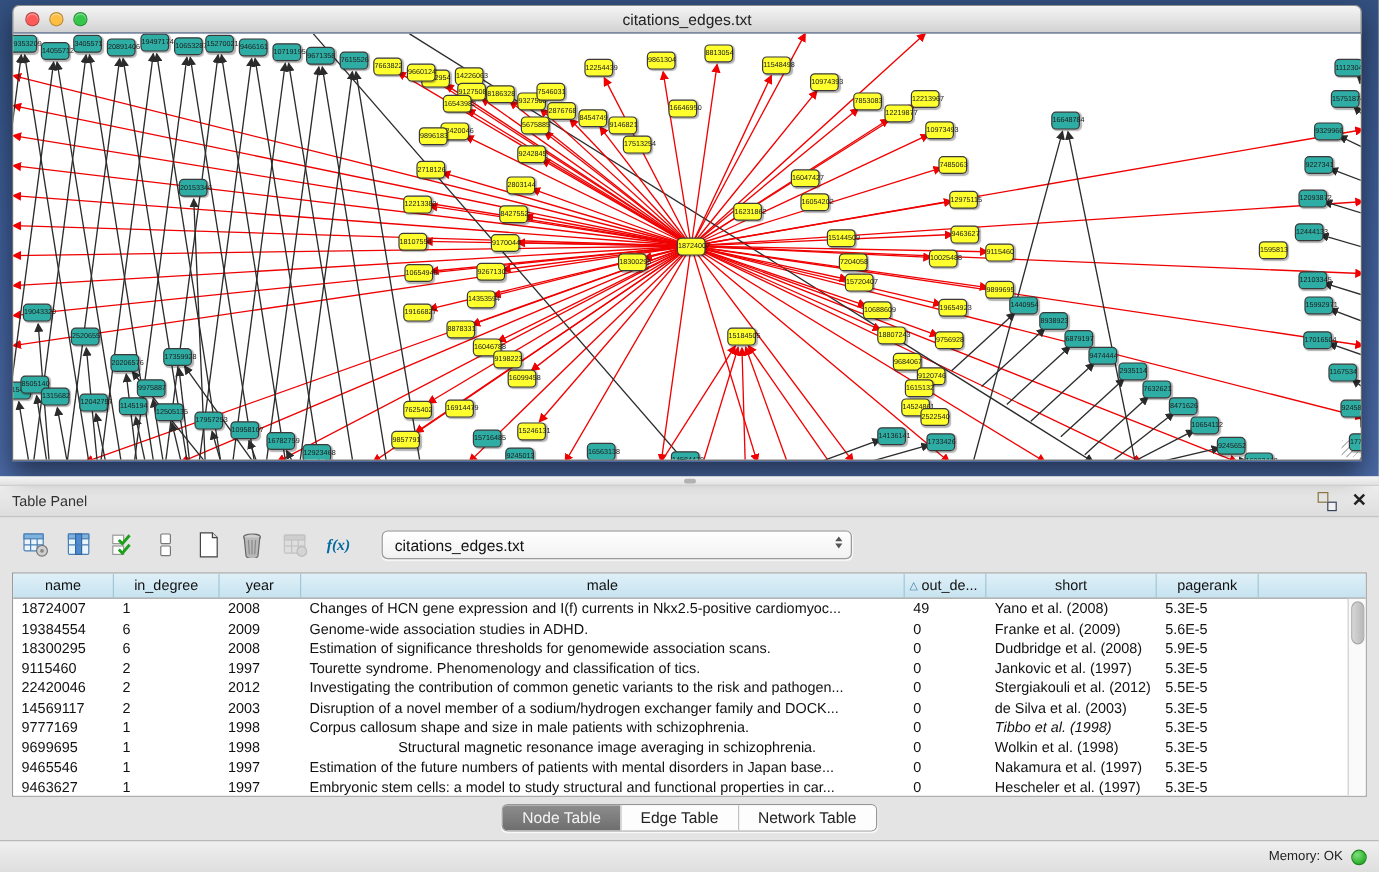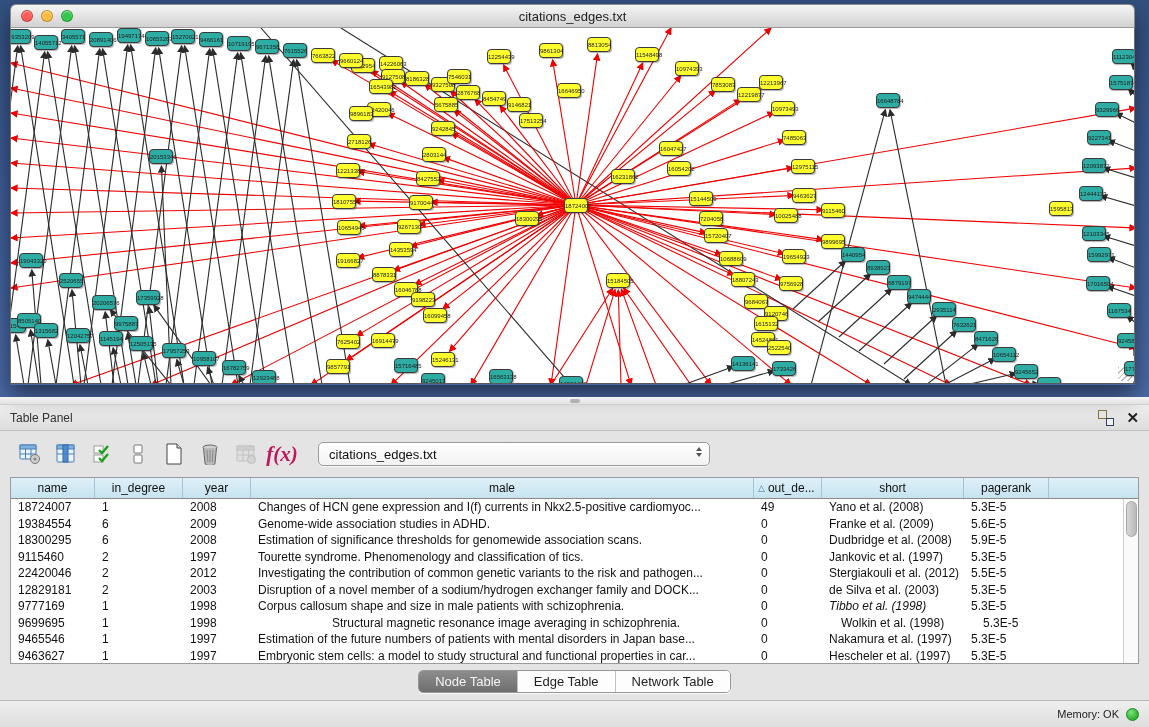--- a/index.html
+++ b/index.html
@@ -42,21 +42,21 @@
   .panel-title { font-size:12px; color:#333; }
   .panel-titlebar .spacer { flex:1; }
   .float-ic { width:16px; height:16px; position:relative; margin-right:12px; }
   .float-ic .b1 { position:absolute; left:0; top:0; width:9px; height:9px; border:1.5px solid #8a7340; }
   .float-ic .b2 { position:absolute; right:0; bottom:0; width:8px; height:8px; border:1.5px solid #35415c; background:#f0f0f0; }
   .close-ic { font-size:15px; font-weight:bold; color:#222; line-height:16px; }
 
   .toolbar { height:46px; display:flex; align-items:center; padding:4px 16px; }
   .tool-btn { width:28px; height:28px; display:flex; align-items:center; justify-content:center; margin-right:8px; }
   .tool-btn svg { display:block; }
-  .fx { font-family:"Liberation Serif", serif; font-style:italic; font-size:21px; font-weight:bold; color:#be185d; }
+  .fx { font-family:"Liberation Serif", serif; font-style:italic; font-size:13px; font-weight:bold; color:#0369a1; }
   .combo { margin-left:14px; width:392px; height:24px; background:linear-gradient(#fff,#f2f2f2);
     border:1px solid #9a9a9a; border-radius:5px; display:flex; align-items:center;
     padding:0 22px 0 10px; font-size:13px; color:#111; position:relative;
     box-shadow:0 1px 1px rgba(255,255,255,.8); }
   .combo .spin { position:absolute; right:7px; top:4px; display:flex; flex-direction:column; gap:2px; }
   .combo .spin i { width:0; height:0; border-left:3.5px solid transparent; border-right:3.5px solid transparent; }
   .combo .spin .up { border-bottom:4px solid #555; }
   .combo .spin .dn { border-top:4px solid #555; }
 
   .table-wrap { margin:0 10px; height:187px; background:#fff; border:1px solid #9b9b9b;
@@ -542,21 +542,21 @@
         <div class="tr">
           <div class="td" style="width: 84px;">22420046</div>
           <div class="td" style="width: 88px;">2</div>
           <div class="td" style="width: 68px;">2012</div>
           <div class="td" style="width: 503px;">Investigating the contribution of common genetic variants to the risk and pathogen...</div>
           <div class="td" style="width: 68px;">0</div>
           <div class="td" style="width: 142px;">Stergiakouli et al. (2012)</div>
           <div class="td" style="width: 85px;">5.5E-5</div>
         </div>
         <div class="tr">
-          <div class="td" style="width: 84px;">12829181</div>
+          <div class="td" style="width: 84px;">14569117</div>
           <div class="td" style="width: 88px;">2</div>
           <div class="td" style="width: 68px;">2003</div>
           <div class="td" style="width: 503px;">Disruption of a novel member of a sodium/hydrogen exchanger family and DOCK...</div>
           <div class="td" style="width: 68px;">0</div>
           <div class="td" style="width: 142px;">de Silva et al. (2003)</div>
           <div class="td" style="width: 85px;">5.3E-5</div>
         </div>
         <div class="tr">
           <div class="td" style="width: 84px;">9777169</div>
           <div class="td" style="width: 88px;">1</div>
@@ -565,21 +565,21 @@
           <div class="td" style="width: 68px;">0</div>
           <div class="td" style="width: 142px; font-style: italic;">Tibbo et al. (1998)</div>
           <div class="td" style="width: 85px;">5.3E-5</div>
         </div>
         <div class="tr">
           <div class="td" style="width: 84px;">9699695</div>
           <div class="td" style="width: 88px;">1</div>
           <div class="td" style="width: 68px;">1998</div>
           <div class="td" style="width: 503px; text-align: center;">Structural magnetic resonance image averaging in schizophrenia.</div>
           <div class="td" style="width: 68px;">0</div>
-          <div class="td" style="width: 142px; margin-left: 12px;">Wolkin et al. (1998)</div>
+          <div class="td" style="width: 142px;">Wolkin et al. (1998)</div>
           <div class="td" style="width: 85px;">5.3E-5</div>
         </div>
         <div class="tr">
           <div class="td" style="width: 84px;">9465546</div>
           <div class="td" style="width: 88px;">1</div>
           <div class="td" style="width: 68px;">1997</div>
           <div class="td" style="width: 503px;">Estimation of the future numbers of patients with mental disorders in Japan base...</div>
           <div class="td" style="width: 68px;">0</div>
           <div class="td" style="width: 142px;">Nakamura et al. (1997)</div>
           <div class="td" style="width: 85px;">5.3E-5</div>

